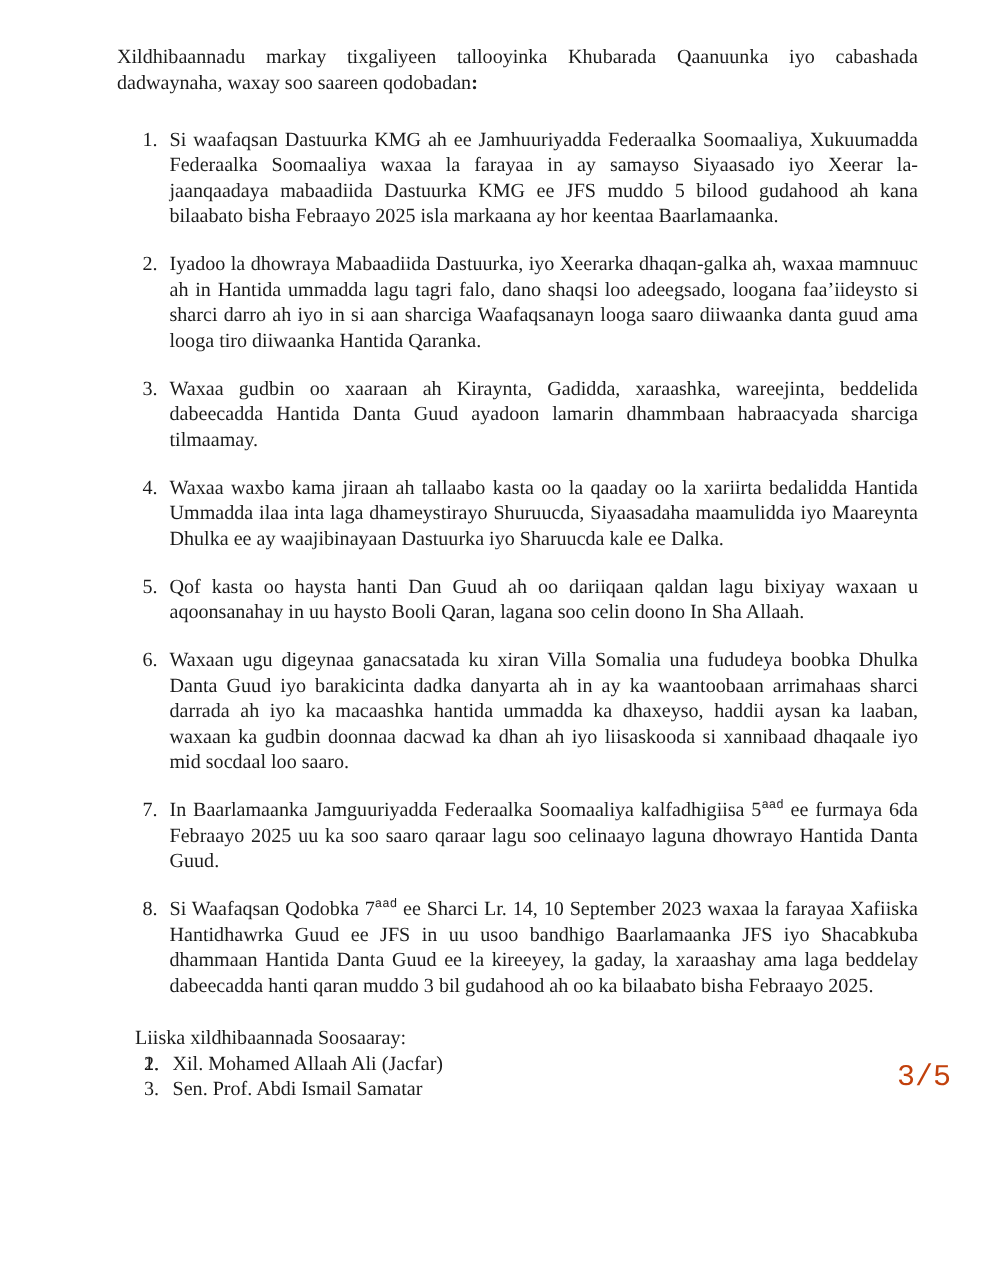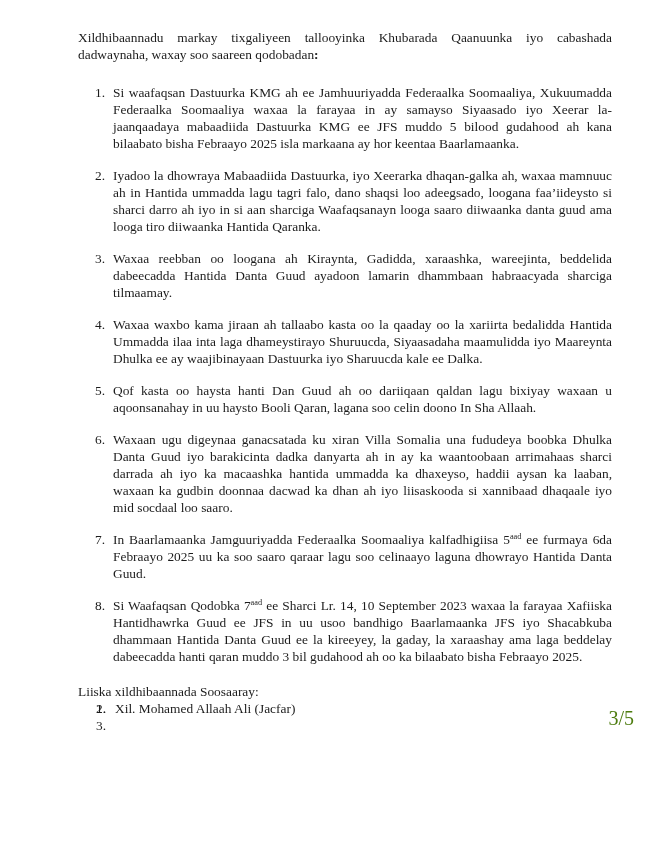--- a/index.html
+++ b/index.html
@@ -36,23 +36,24 @@
     text-align: justify;
   }
   .item-num {
     position: absolute;
     left: 17px; top: 0;
   }
   sup.ordinal {
     font-size: 0.62em;
     line-height: 0;
     vertical-align: super;
+    font-family: Liberation Mono, monospace;
   }
   .sign-heading {
-    margin: 18px 0 0 0;
+    margin: 18px 0 0 12px;
     font-size: 13.4px;
     line-height: 17px;
   }
   .sign-list { margin: 0; padding: 0; }
   .sign-item {
     position: relative;
     padding-left: 37px;
     font-size: 13.4px;
     line-height: 17px;
   }
@@ -68,23 +69,23 @@
     position: absolute;
     top: 793px; left: 0; right: 0;
     text-align: right;
     font-size: 11.3px;
     line-height: 14px;
     color: #1c1c1c;
   }
   .page-indicator {
     position: absolute;
     right: 26px; bottom: 8px;
-    font-family: Liberation Serif, serif;
+    font-family: Liberation Mono, monospace;
     font-size: 20px;
-    color: #4d7c0f;
+    color: #c2410c;
   }
 </style>
 </head>
 <body>
 
 <div class="page">
   <div class="content">
 
     <p class="intro"><span>Xildhibaannadu markay tixgaliyeen tallooyinka Khubarada Qaanuunka iyo cabashada dadwaynaha, waxay soo saareen qodobadan</span><strong>:</strong></p>
 
@@ -95,21 +96,21 @@
         <span>Si waafaqsan Dastuurka KMG ah ee Jamhuuriyadda Federaalka Soomaaliya, Xukuumadda Federaalka Soomaaliya waxaa la farayaa in ay samayso Siyaasado iyo Xeerar la-jaanqaadaya mabaadiida Dastuurka KMG ee JFS muddo 5 bilood gudahood ah kana bilaabato bisha Febraayo 2025 isla markaana ay hor keentaa Baarlamaanka.</span>
       </div>
 
       <div class="list-item">
         <span class="item-num">2.</span>
         <span>Iyadoo la dhowraya Mabaadiida Dastuurka, iyo Xeerarka dhaqan-galka ah, waxaa mamnuuc ah in Hantida ummadda lagu tagri falo, dano shaqsi loo adeegsado, loogana faa’iideysto si sharci darro ah iyo in si aan sharciga Waafaqsanayn looga saaro diiwaanka danta guud ama looga tiro diiwaanka Hantida Qaranka.</span>
       </div>
 
       <div class="list-item">
         <span class="item-num">3.</span>
-        <span>Waxaa reebban oo loogana ah Kiraynta, Gadidda, xaraashka, wareejinta, beddelida dabeecadda Hantida Danta Guud ayadoon lamarin dhammbaan habraacyada sharciga tilmaamay.</span>
+        <span>Waxaa gudbin oo xaaraan ah Kiraynta, Gadidda, xaraashka, wareejinta, beddelida dabeecadda Hantida Danta Guud ayadoon lamarin dhammbaan habraacyada sharciga tilmaamay.</span>
       </div>
 
       <div class="list-item">
         <span class="item-num">4.</span>
         <span>Waxaa waxbo kama jiraan ah tallaabo kasta oo la qaaday oo la xariirta bedalidda Hantida Ummadda ilaa inta laga dhameystirayo Shuruucda, Siyaasadaha maamulidda iyo Maareynta Dhulka ee ay waajibinayaan Dastuurka iyo Sharuucda kale ee Dalka.</span>
       </div>
 
       <div class="list-item">
         <span class="item-num">5.</span>
         <span>Qof kasta oo haysta hanti Dan Guud ah oo dariiqaan qaldan lagu bixiyay waxaan u aqoonsanahay in uu haysto Booli Qaran, lagana soo celin doono In Sha Allaah.</span>
@@ -137,20 +138,21 @@
     <div class="sign-list">
       <div class="sign-item">
         <span class="item-num">1.</span>
       </div>
       <div class="sign-item">
         <span class="item-num">2.</span>
         <span>Xil. Mohamed Allaah Ali (Jacfar)</span>
       </div>
       <div class="sign-item">
         <span class="item-num">3.</span>
+        <span>Sen. Prof. Abdi Ismail Samatar</span>
       </div>
     </div>
 
   </div>
 
   <div class="divider">
     <div class="thin"></div>
     <div class="thick"></div>
   </div>
 

